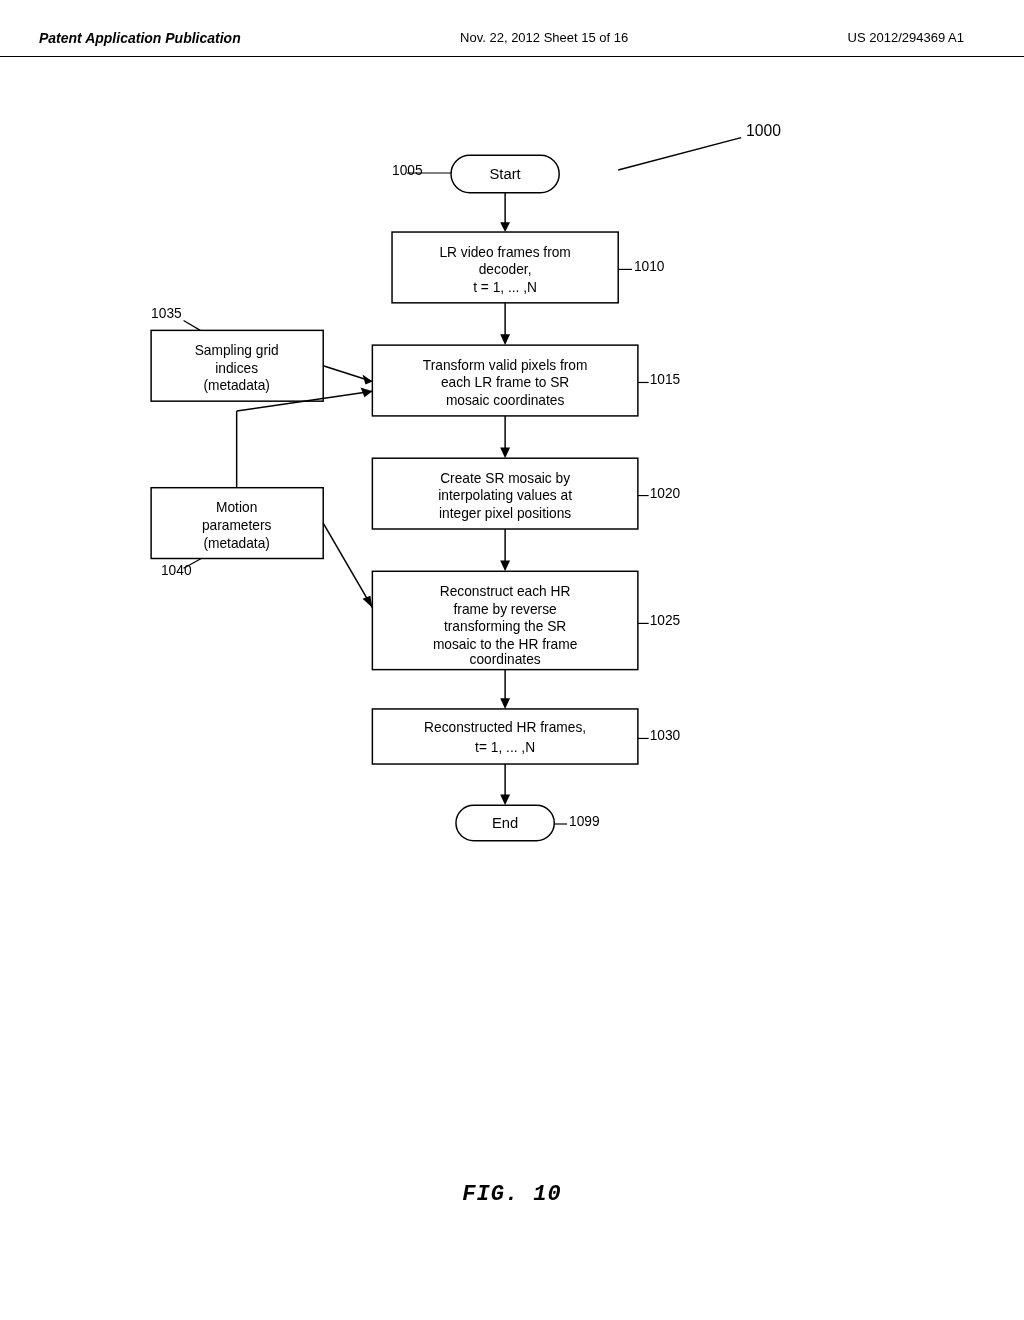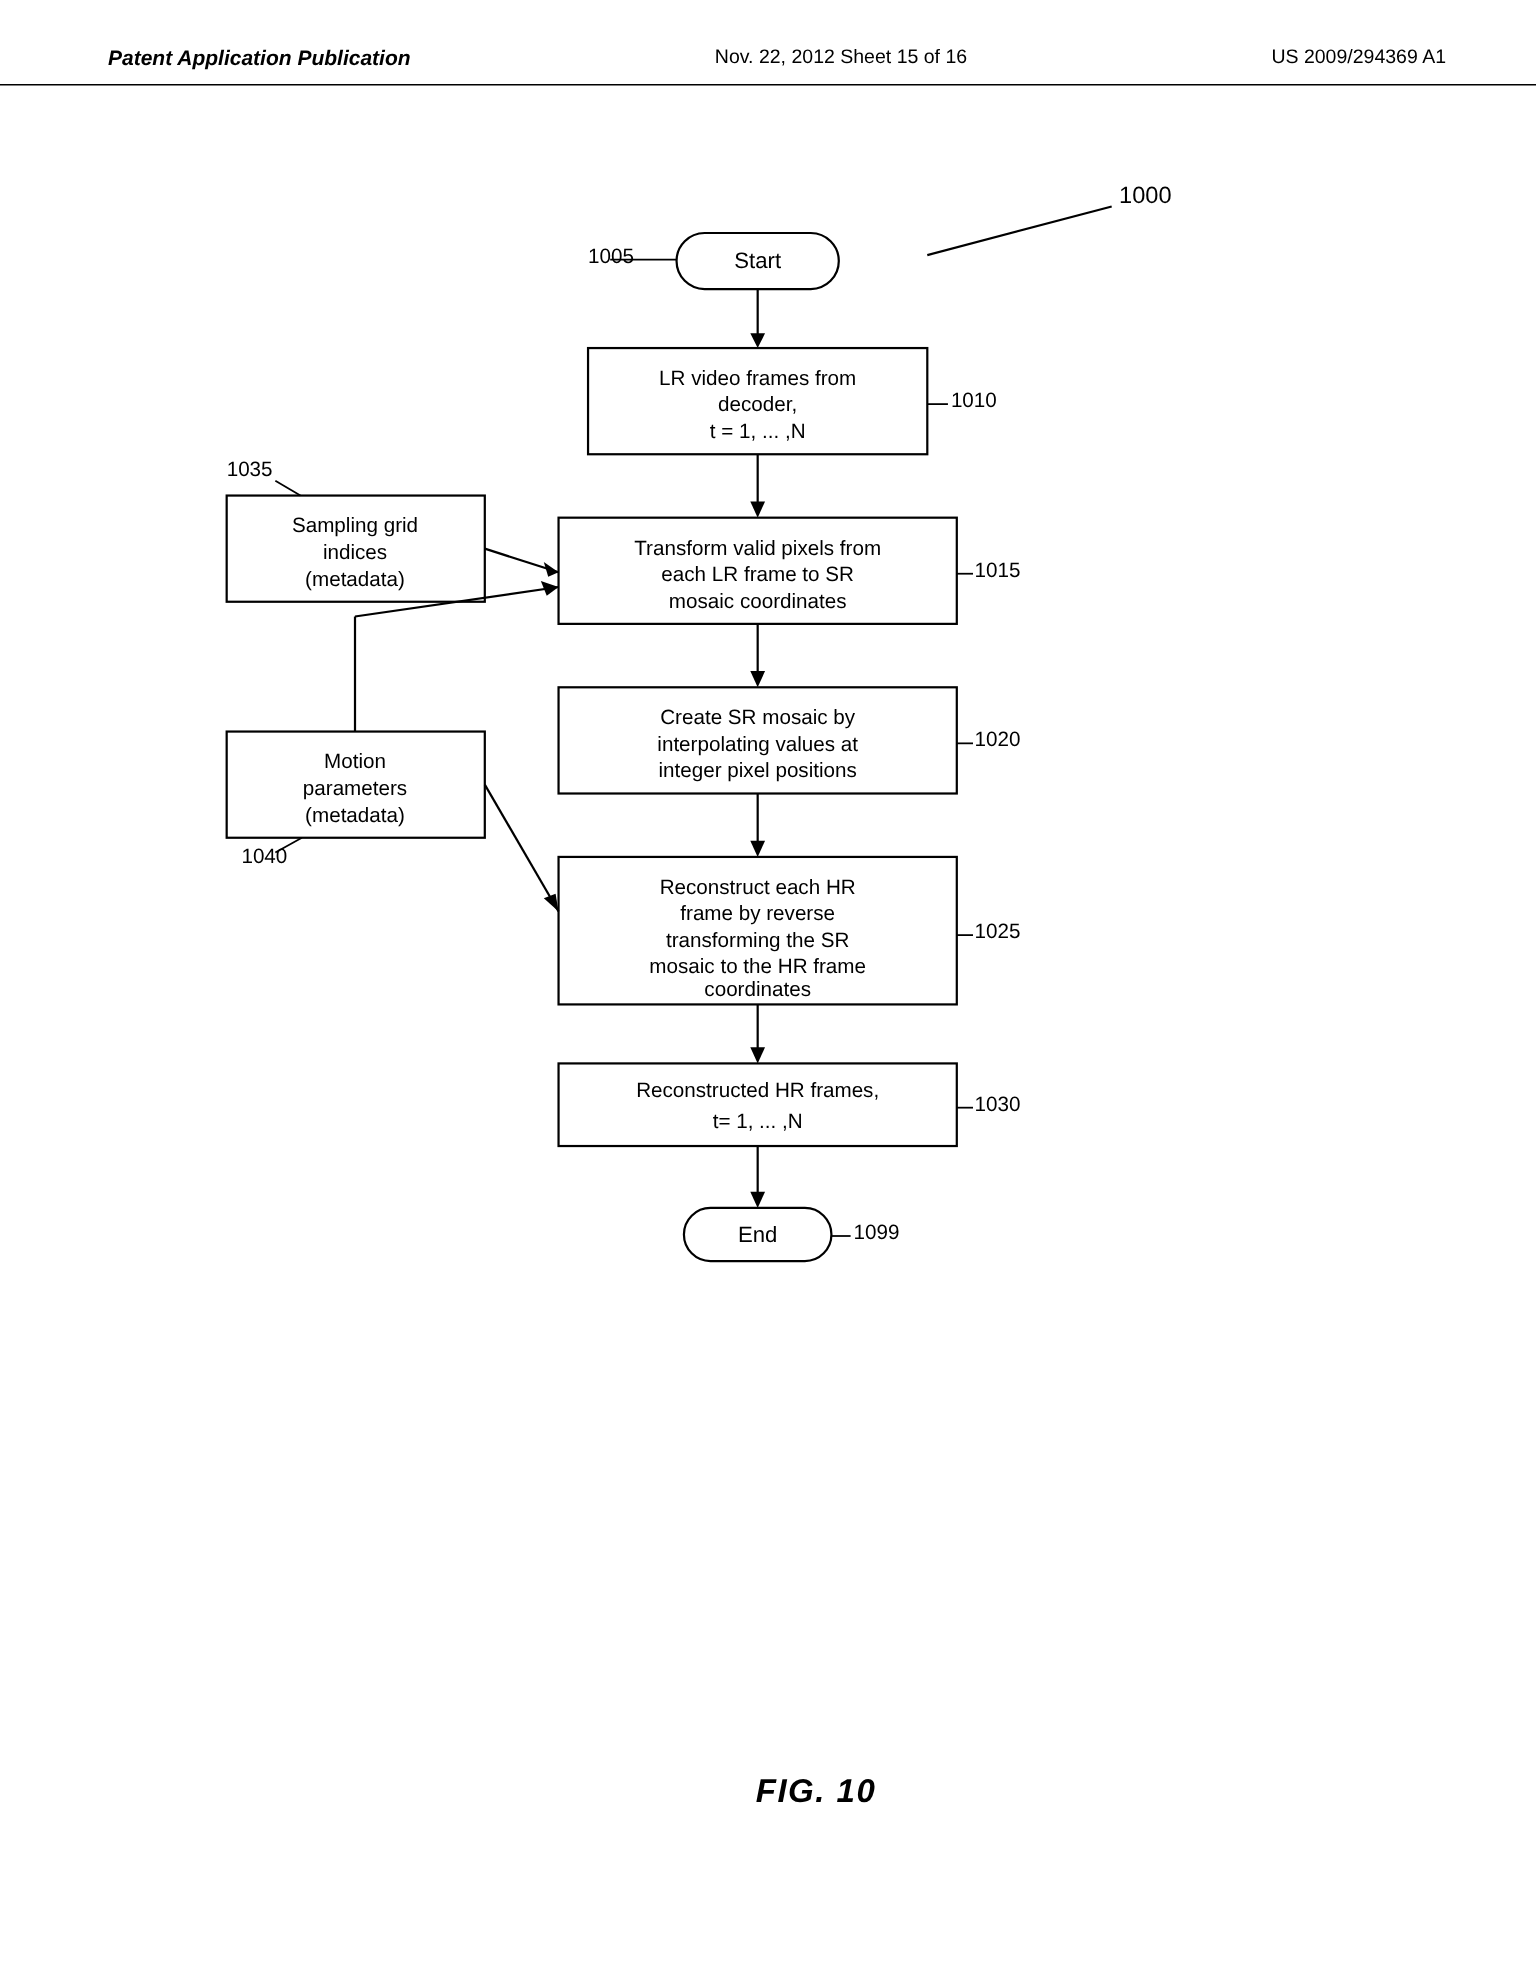--- a/index.html
+++ b/index.html
@@ -9,21 +9,21 @@
       background: #ffffff;
       font-family: Arial, sans-serif;
       position: relative;
       overflow: hidden;
     }
 
     .page-header {
       display: flex;
       justify-content: space-between;
       align-items: flex-start;
-      padding: 30px 60px 10px 72px;
+      padding: 30px 60px 10px 39px;
       border-bottom: 1px solid #000;
     }
 
     .header-left {
       font-size: 14px;
       font-weight: bold;
       font-style: italic;
     }
 
     .header-center {
@@ -54,33 +54,32 @@
       height: 100%;
     }
 
     .fig-caption {
       position: absolute;
       bottom: 30px;
       left: 50%;
       transform: translateX(-50%);
       font-size: 22px;
       font-style: italic;
-      font-family: Liberation Sans, sans-serif;
+      font-family: Liberation Mono, monospace;
       font-weight: bold;
       letter-spacing: 1px;
-      margin-left: 32px;
     }
   </style>
 </head>
 <body>
 
 <div class="page-header">
   <div class="header-left">Patent Application Publication</div>
   <div class="header-center">Nov. 22, 2012   Sheet 15 of 16</div>
-  <div class="header-right">US 2009/294369 A1</div>
+  <div class="header-right">US 2012/294369 A1</div>
 </div>
 
 <div class="diagram-area">
   <svg viewBox="0 0 1024 1200" xmlns="http://www.w3.org/2000/svg">
 
     <text x="750" y="80" font-family="Arial" font-size="16">1000</text>
     <line x1="745" y1="82" x2="620" y2="115" stroke="#000" stroke-width="1.5"></line>
 
     <rect x="450" y="100" width="110" height="38" rx="19" ry="19" fill="white" stroke="black" stroke-width="1.5"></rect>
     <text x="505" y="124" font-family="Arial" font-size="15" text-anchor="middle">Start</text>

